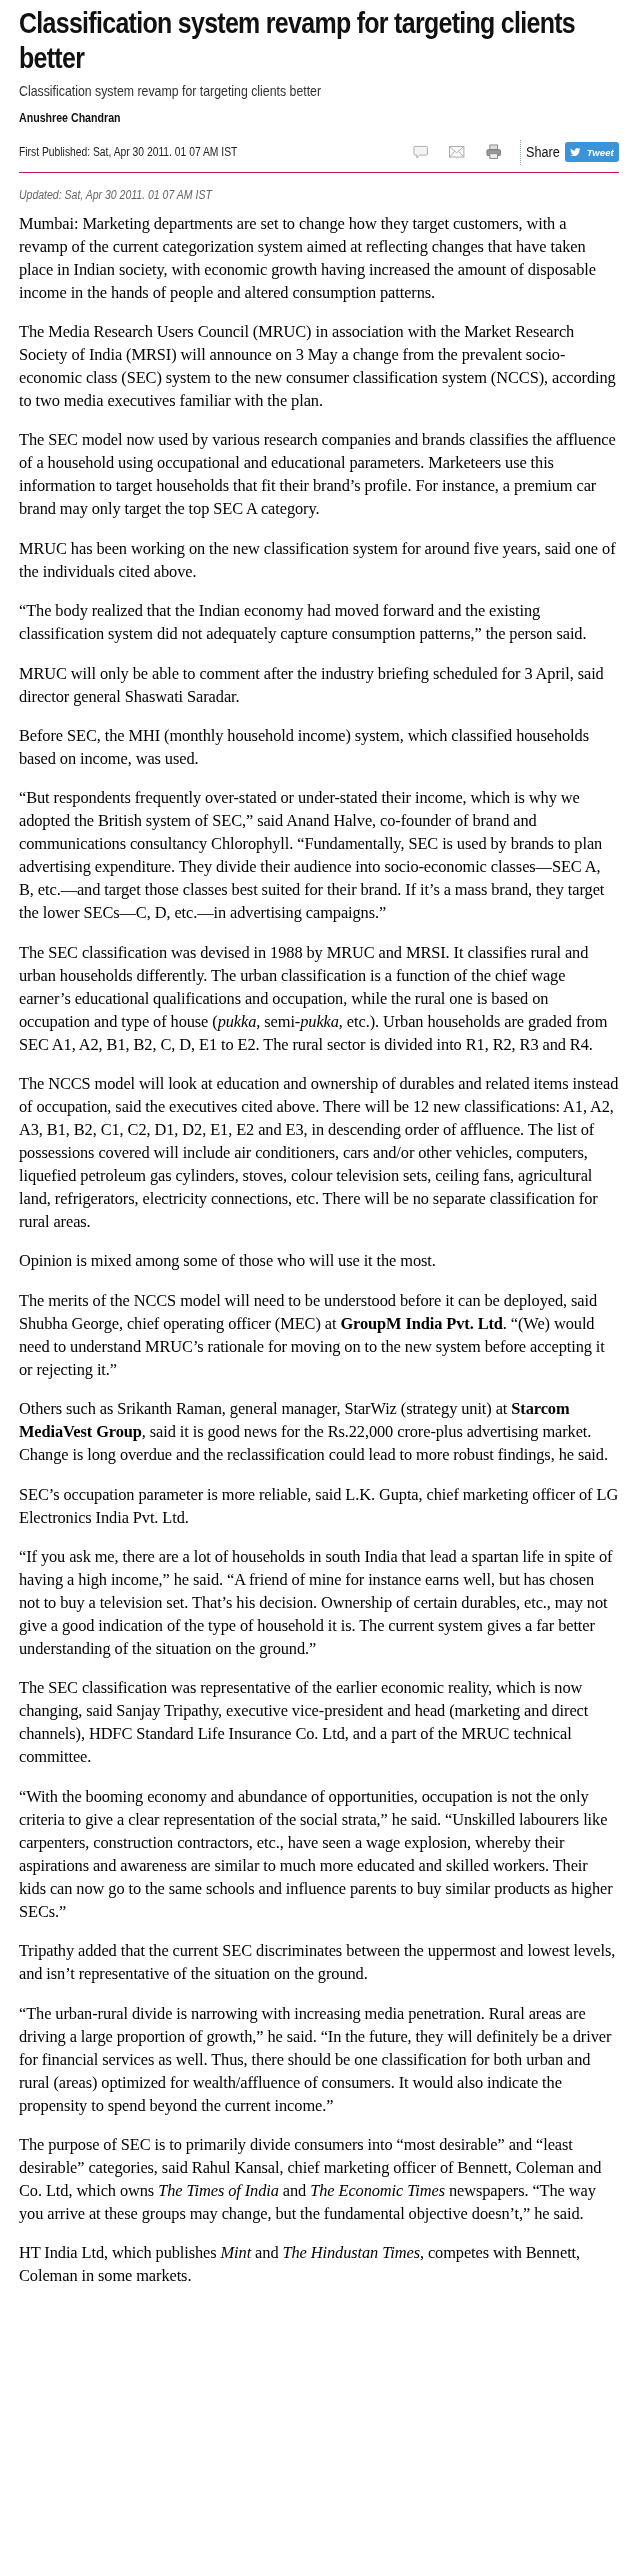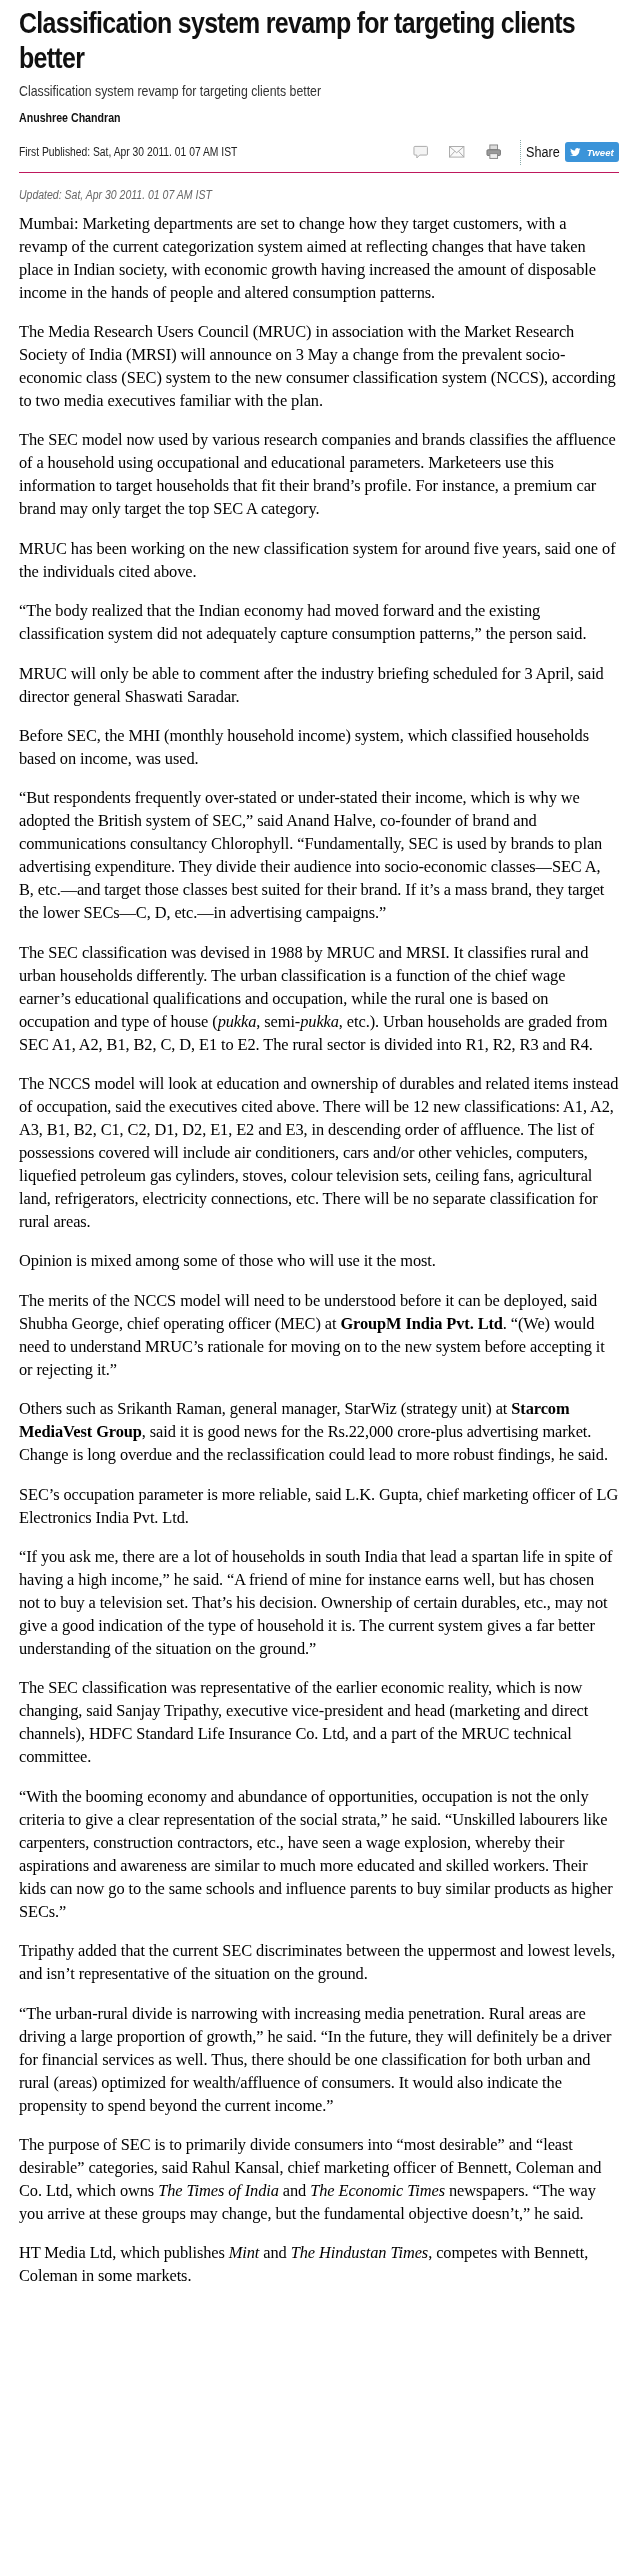--- a/index.html
+++ b/index.html
@@ -159,16 +159,16 @@
       <p><span>Opinion is mixed among some of those who will use it the most.</span></p>
       <p><span>The merits of the NCCS model will need to be understood before it can be deployed, said Shubha George, chief operating officer (MEC) at </span><b>GroupM India Pvt. Ltd</b><span>. “(We) would need to understand MRUC’s rationale for moving on to the new system before accepting it or rejecting it.”</span></p>
       <p><span>Others such as Srikanth Raman, general manager, StarWiz (strategy unit) at </span><b>Starcom MediaVest Group</b><span>, said it is good news for the Rs.22,000 crore-plus advertising market. Change is long overdue and the reclassification could lead to more robust findings, he said.</span></p>
       <p><span>SEC’s occupation parameter is more reliable, said L.K. Gupta, chief marketing officer of LG Electronics India Pvt. Ltd.</span></p>
       <p><span>“If you ask me, there are a lot of households in south India that lead a spartan life in spite of having a high income,” he said. “A friend of mine for instance earns well, but has chosen not to buy a television set. That’s his decision. Ownership of certain durables, etc., may not give a good indication of the type of household it is. The current system gives a far better understanding of the situation on the ground.”</span></p>
       <p><span>The SEC classification was representative of the earlier economic reality, which is now changing, said Sanjay Tripathy, executive vice-president and head (marketing and direct channels), HDFC Standard Life Insurance Co. Ltd, and a part of the MRUC technical committee.</span></p>
       <p><span>“With the booming economy and abundance of opportunities, occupation is not the only criteria to give a clear representation of the social strata,” he said. “Unskilled labourers like carpenters, construction contractors, etc., have seen a wage explosion, whereby their aspirations and awareness are similar to much more educated and skilled workers. Their kids can now go to the same schools and influence parents to buy similar products as higher SECs.”</span></p>
       <p><span>Tripathy added that the current SEC discriminates between the uppermost and lowest levels, and isn’t representative of the situation on the ground.</span></p>
       <p><span>“The urban-rural divide is narrowing with increasing media penetration. Rural areas are driving a large proportion of growth,” he said. “In the future, they will definitely be a driver for financial services as well. Thus, there should be one classification for both urban and rural (areas) optimized for wealth/affluence of consumers. It would also indicate the propensity to spend beyond the current income.”</span></p>
       <p><span>The purpose of SEC is to primarily divide consumers into “most desirable” and “least desirable” categories, said Rahul Kansal, chief marketing officer of Bennett, Coleman and Co. Ltd, which owns </span><i>The Times of India</i><span> and </span><i>The Economic Times</i><span> newspapers. “The way you arrive at these groups may change, but the fundamental objective doesn’t,” he said.</span></p>
-      <p><span>HT Media Ltd, which publishes </span><i>Mint</i><span> and </span><i>The Hindustan Times</i><span>, competes with Bennett, Coleman in some markets.</span></p>
+      <p><span>HT India Ltd, which publishes </span><i>Mint</i><span> and </span><i>The Hindustan Times</i><span>, competes with Bennett, Coleman in some markets.</span></p>
     </div>
 </div>
 
 
 </body></html>

